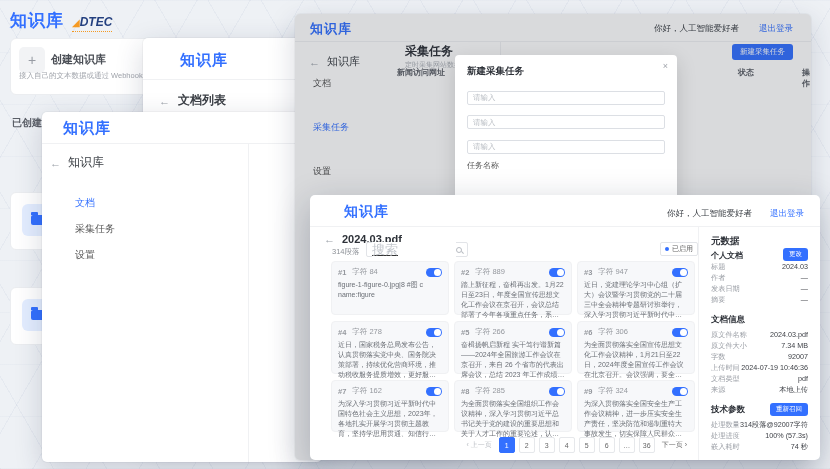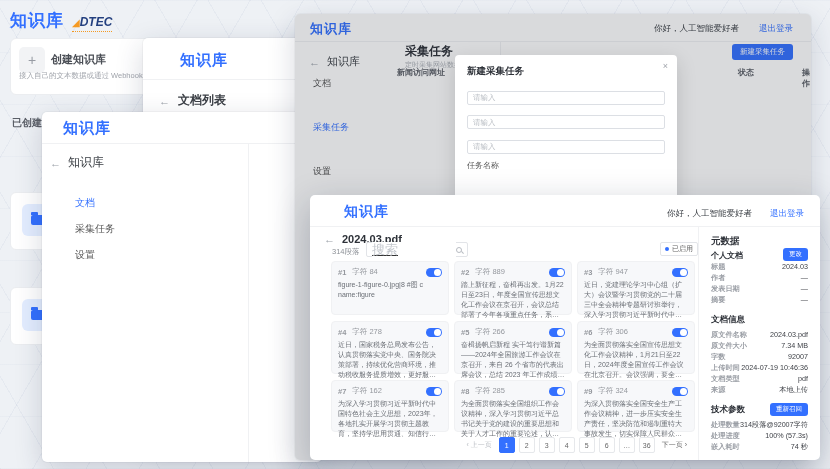--- a/index.html
+++ b/index.html
@@ -62,21 +62,21 @@
   .search-glyph::after{ content:""; position:absolute; width:3px; height:1px; background:#b8bcc2;
     transform:rotate(45deg); right:-3px; bottom:-1px; }
   
   .pg{ display:flex; gap:4px; align-items:center; }
   .pg .pbox{ min-width:16px; height:16px; border:1px solid #e6e8eb; border-radius:2px; background:#fff;
     font-size:7px; color:#666; display:flex; align-items:center; justify-content:center; padding:0 3px; }
   .pg .pbox.active{ background:#3370ff; border-color:#3370ff; color:#fff; }
   .pg .pnav{ color:#b9bdc3; }
   
   .meta-row{ display:flex; justify-content:space-between; font-size:7.2px; line-height:11px; }
-  .meta-row .ml{ color:#9a9ea5;font-weight:bold; }
+  .meta-row .ml{ color:#9a9ea5; }
   .meta-row .mv{ color:#3c3f45; text-align:right; }
   .meta-sec{ font-size:8.5px; font-weight:bold; color:#2d3138; }
   .mini-btn{ font-size:6.5px; height:13px; padding:0 6px; }
   .chip{ position:absolute; border:1px solid #e2e4e8; border-radius:2px; background:#fff;
     display:flex; align-items:center; gap:3px; padding:0 4px; height:14px; font-size:7px; color:#666; }
   .chip .dot{ width:4px; height:4px; border-radius:50%; background:#3370ff; }
   .overlay{ position:absolute; inset:0; background:rgba(28,34,48,.17); border-radius:5px; }
 </style>
 </head>
 <body>

